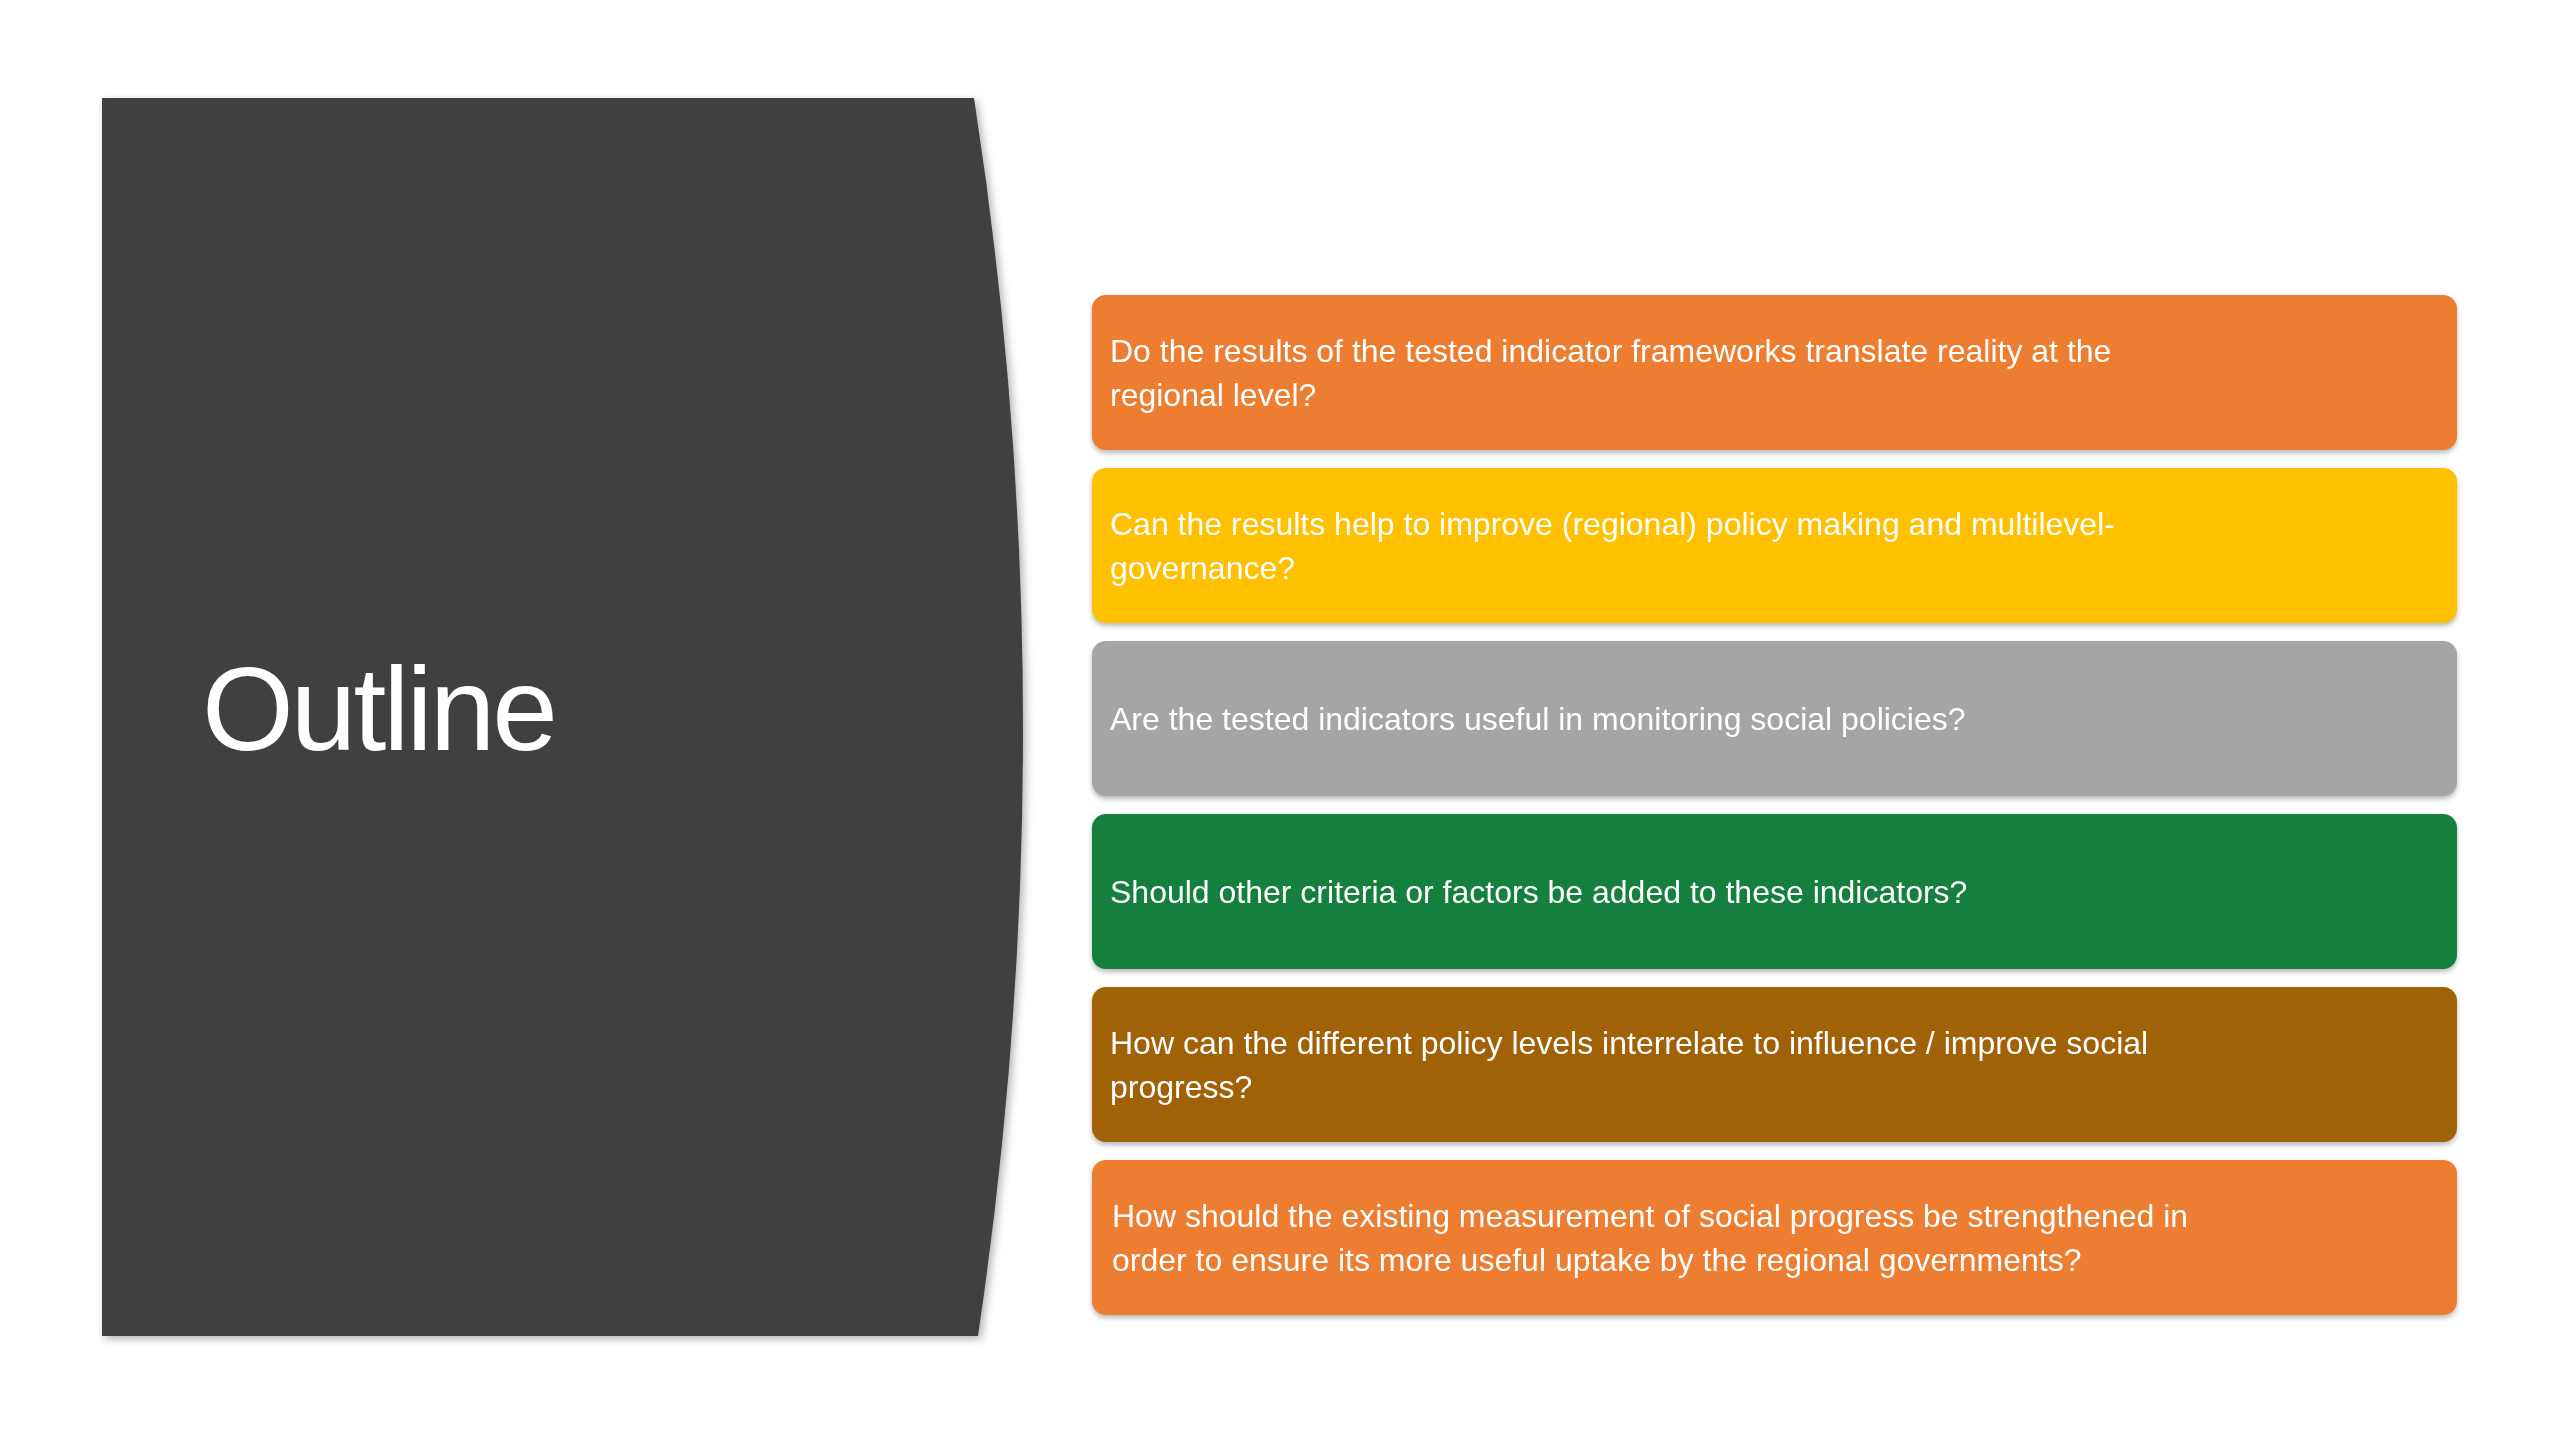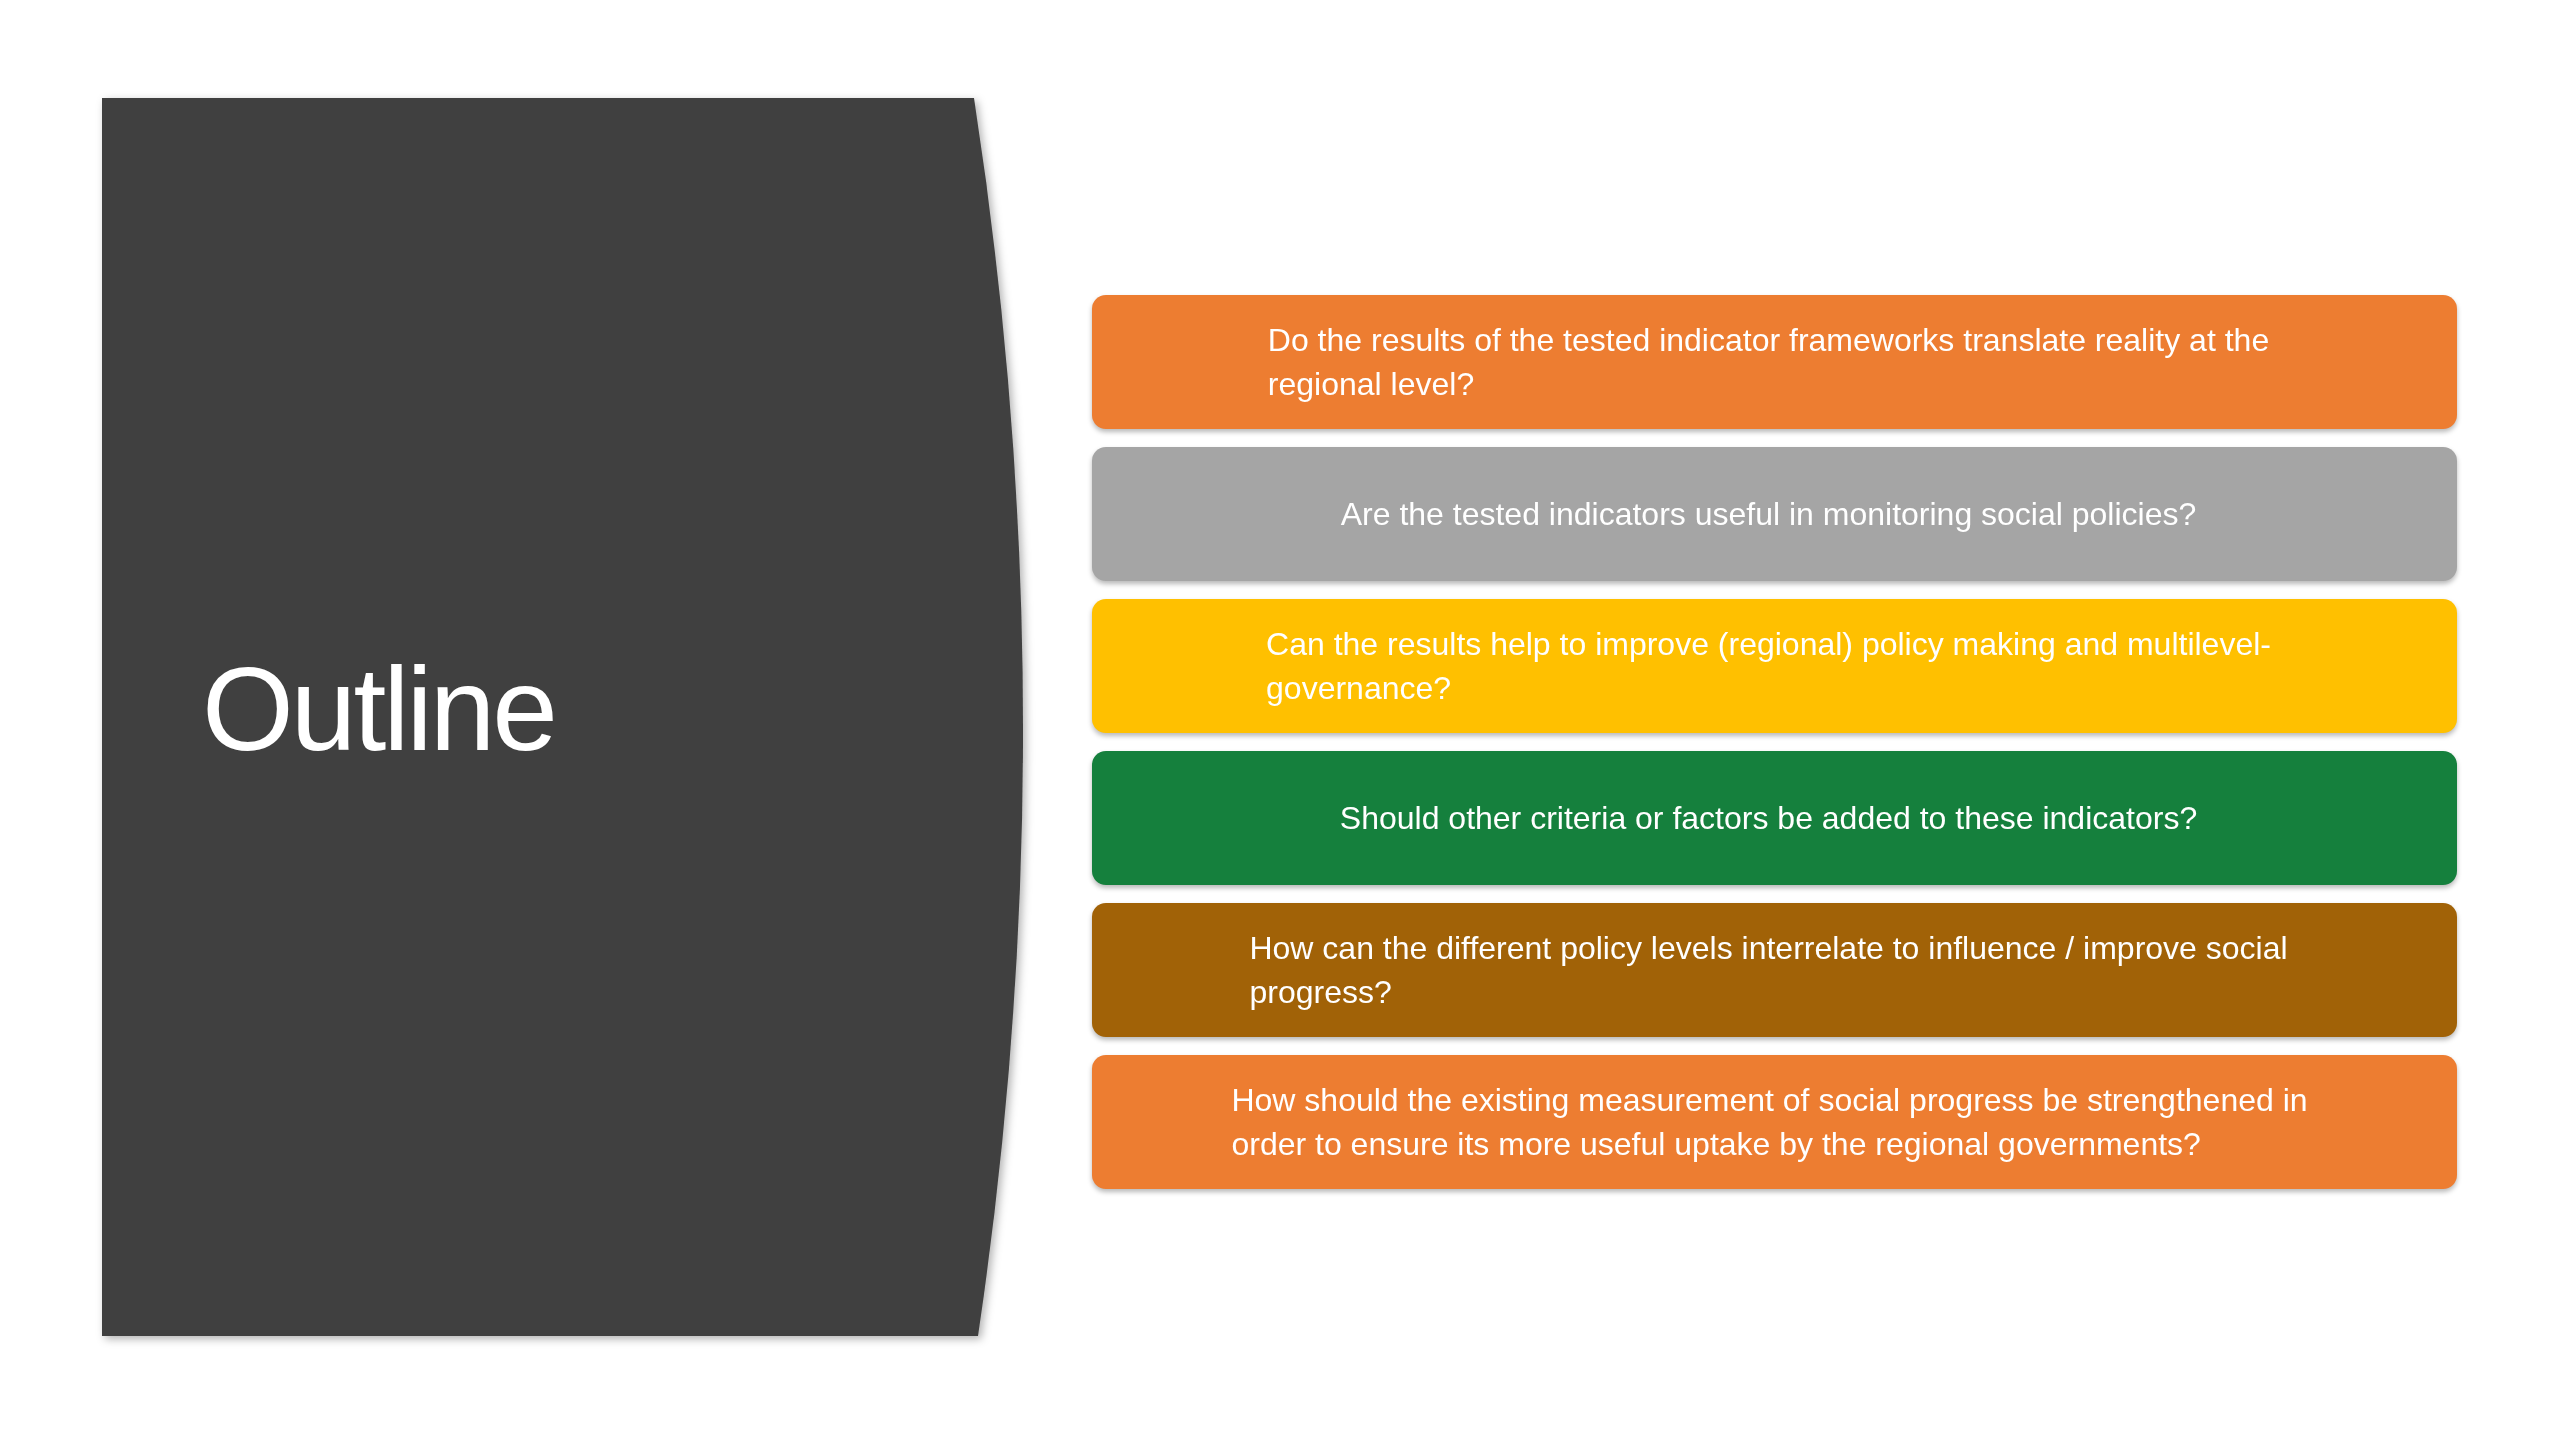--- a/index.html
+++ b/index.html
@@ -33,26 +33,25 @@
   .outline-list {
     position: absolute;
     left: 1092px;
     top: 295px;
     width: 1365px;
   }
   .bar {
     display: flex;
     align-items: center;
     box-sizing: border-box;
-    height: 134px;
+    height: 155px;
     margin-bottom: 18px;
     border-radius: 14px;
     padding: 0 30px 0 18px;
     box-shadow: 0 3px 5px rgba(0,0,0,0.28);
-    justify-content: center;
   }
   .bar-text {
     font-size: 32px;
     line-height: 44px;
     white-space: pre-line;
   }
 </style>
 </head>
 <body>
 
@@ -62,26 +61,26 @@
     <path d="M 102 98 L 974 98 Q 1070 717 978 1336 L 102 1336 Z" fill="#404040"></path>
   </svg>
 
   <h1 class="slide-title" style="color: rgb(255, 255, 255);">Outline</h1>
 
   <div class="outline-list" id="outline-list">
       <div class="bar" style="background: rgb(237, 125, 49);">
         <span class="bar-text" style="color: rgb(255, 255, 255);">Do the results of the tested indicator frameworks translate reality at the
 regional level?</span>
       </div>
-      <div class="bar" style="background: rgb(165, 165, 165);">
-        <span class="bar-text" style="color: rgb(255, 255, 255);">Are the tested indicators useful in monitoring social policies?</span>
-      </div>
       <div class="bar" style="background: rgb(255, 192, 0);">
         <span class="bar-text" style="color: rgb(255, 255, 255);">Can the results help to improve (regional) policy making and multilevel-
 governance?</span>
+      </div>
+      <div class="bar" style="background: rgb(165, 165, 165);">
+        <span class="bar-text" style="color: rgb(255, 255, 255);">Are the tested indicators useful in monitoring social policies?</span>
       </div>
       <div class="bar" style="background: #15803d;">
         <span class="bar-text" style="color: rgb(255, 255, 255);">Should other criteria or factors be added to these indicators?</span>
       </div>
       <div class="bar" style="background: #a16207;">
         <span class="bar-text" style="color: rgb(255, 255, 255);">How can the different policy levels interrelate to influence / improve social
 progress?</span>
       </div>
       <div class="bar" style="background: rgb(237, 125, 49); padding-left: 20px;">
         <span class="bar-text" style="color: rgb(255, 255, 255);">How should the existing measurement of social progress be strengthened in

